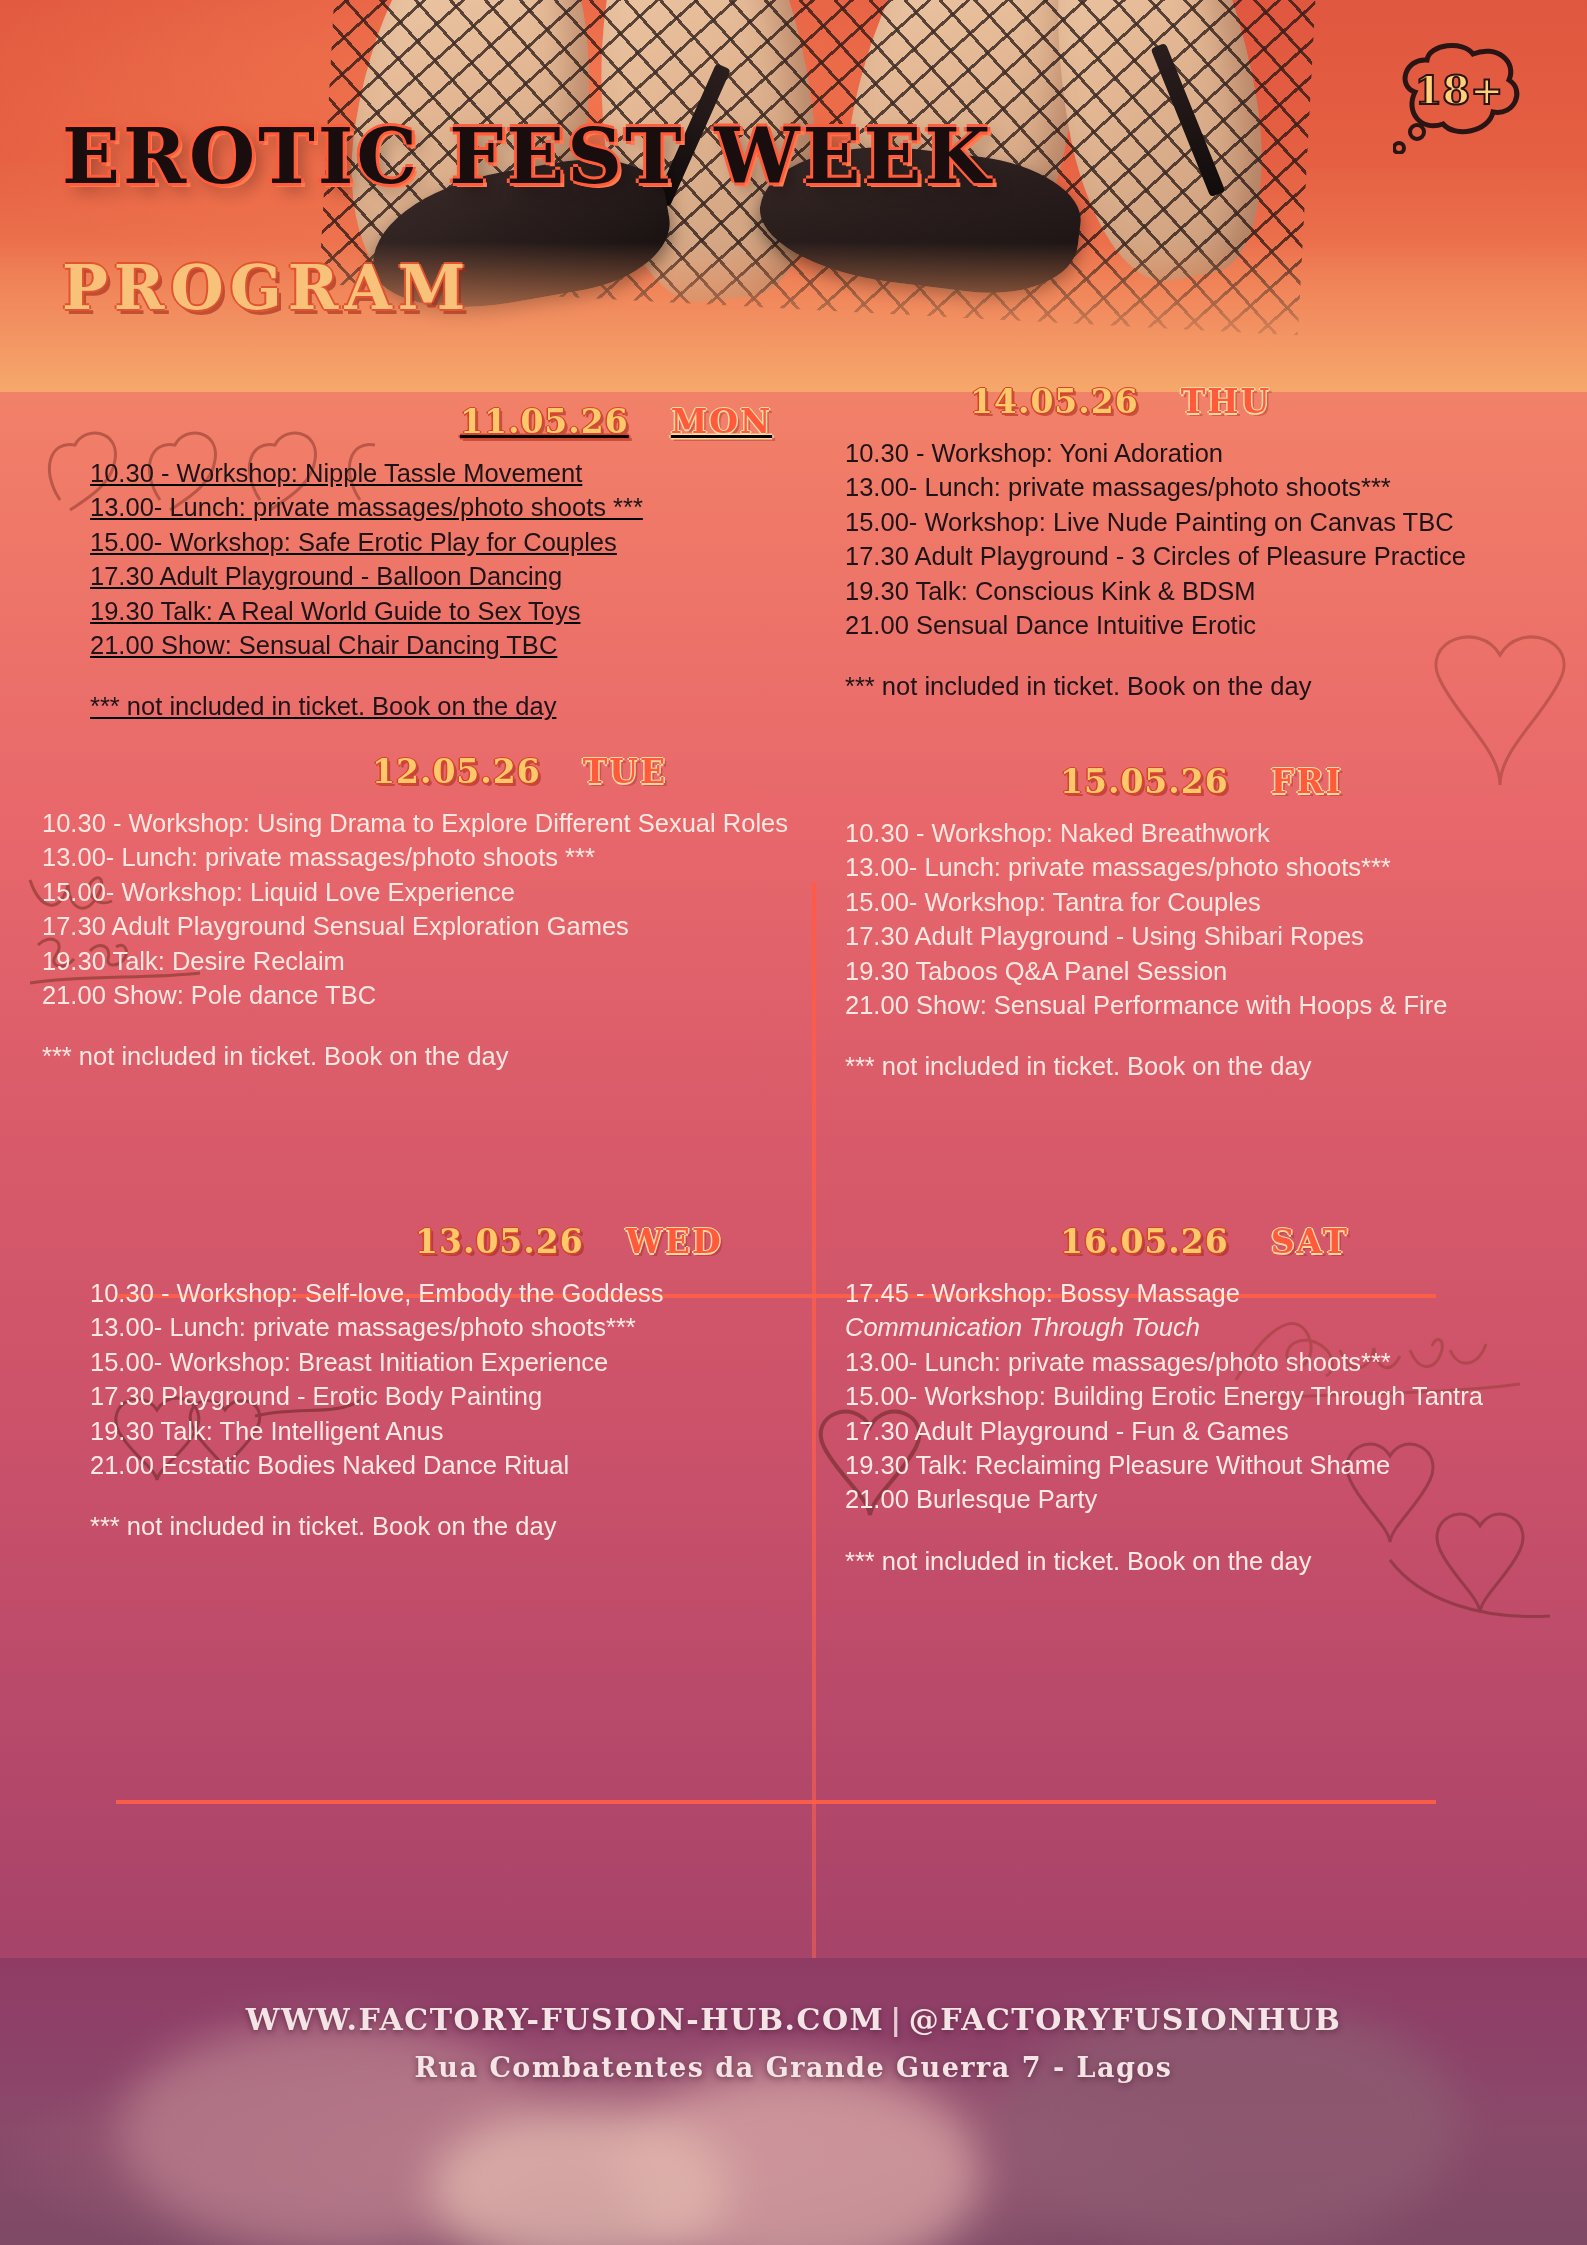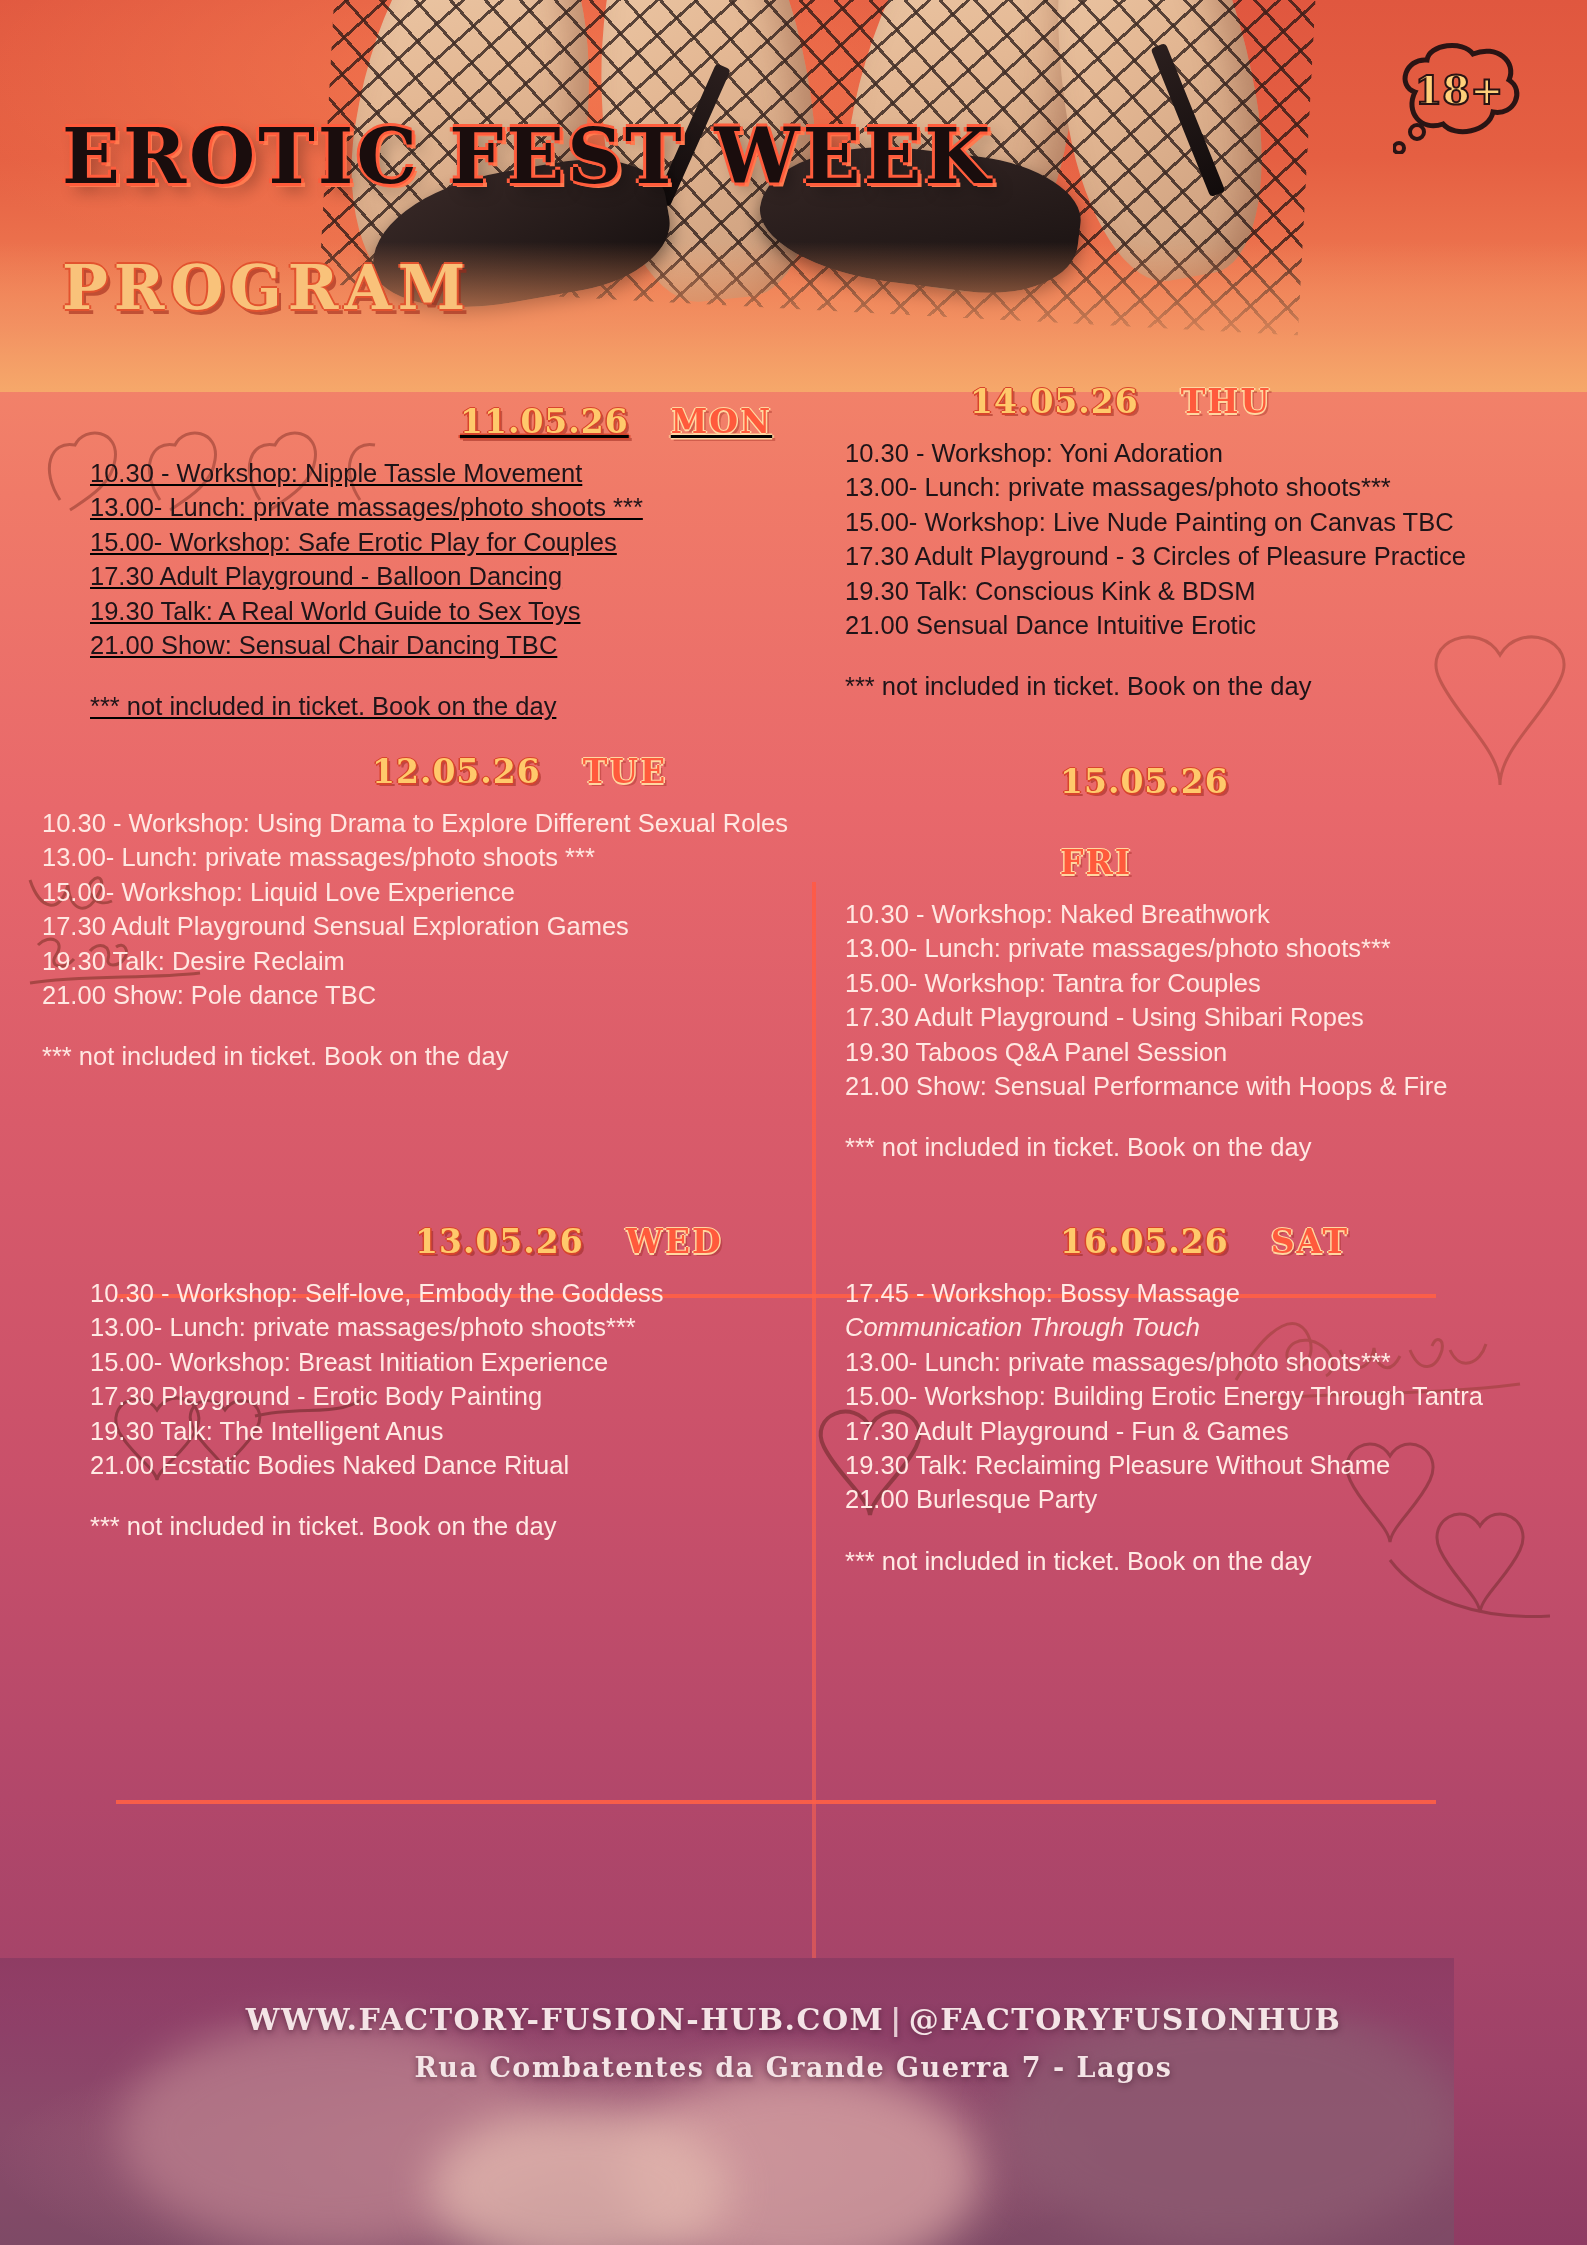--- a/index.html
+++ b/index.html
@@ -187,32 +187,32 @@
   .day.mon { left: 90px;  top: 10px; text-decoration: underline;  }
   .day.thu { left: 845px; top: -10px; }
   .day.tue { left: 42px;  top: 360px; }
   .day.fri { left: 845px; top: 370px; }
   .day.wed { left: 90px;  top: 830px; }
   .day.sat { left: 845px; top: 830px; }
 
   .day.mon .day-head { padding-left: 370px; }
   .day.thu .day-head { padding-left: 125px; }
   .day.tue .day-head { padding-left: 330px; }
-  .day.fri .day-head { padding-left: 215px; flex-direction: column; }
+  .day.fri .day-head { padding-left: 215px; }
   .day.wed .day-head { padding-left: 325px; align-items: center; }
   .day.sat .day-head { padding-left: 215px; }
 
   .day.mon .items, .day.mon .note { padding-left: 0; margin-left: 0; }
   .day.mon .items { margin-left: 0; }
 
   
   .footer {
     position: absolute;
     left: 0; bottom: 0;
-    width: 1454px;
+    width: 1587px;
     height: 287px;
     overflow: hidden;
     background:
       radial-gradient(ellipse 55% 70% at 38% 70%, rgba(230,170,170,.45), rgba(0,0,0,0) 70%),
       linear-gradient(180deg, #96406a 0%, #8e4068 25%, #8a4a6a 60%, #7e4a66 100%);
   }
   .footer .blur-shape {
     position: absolute;
     border-radius: 50%;
     filter: blur(22px);

